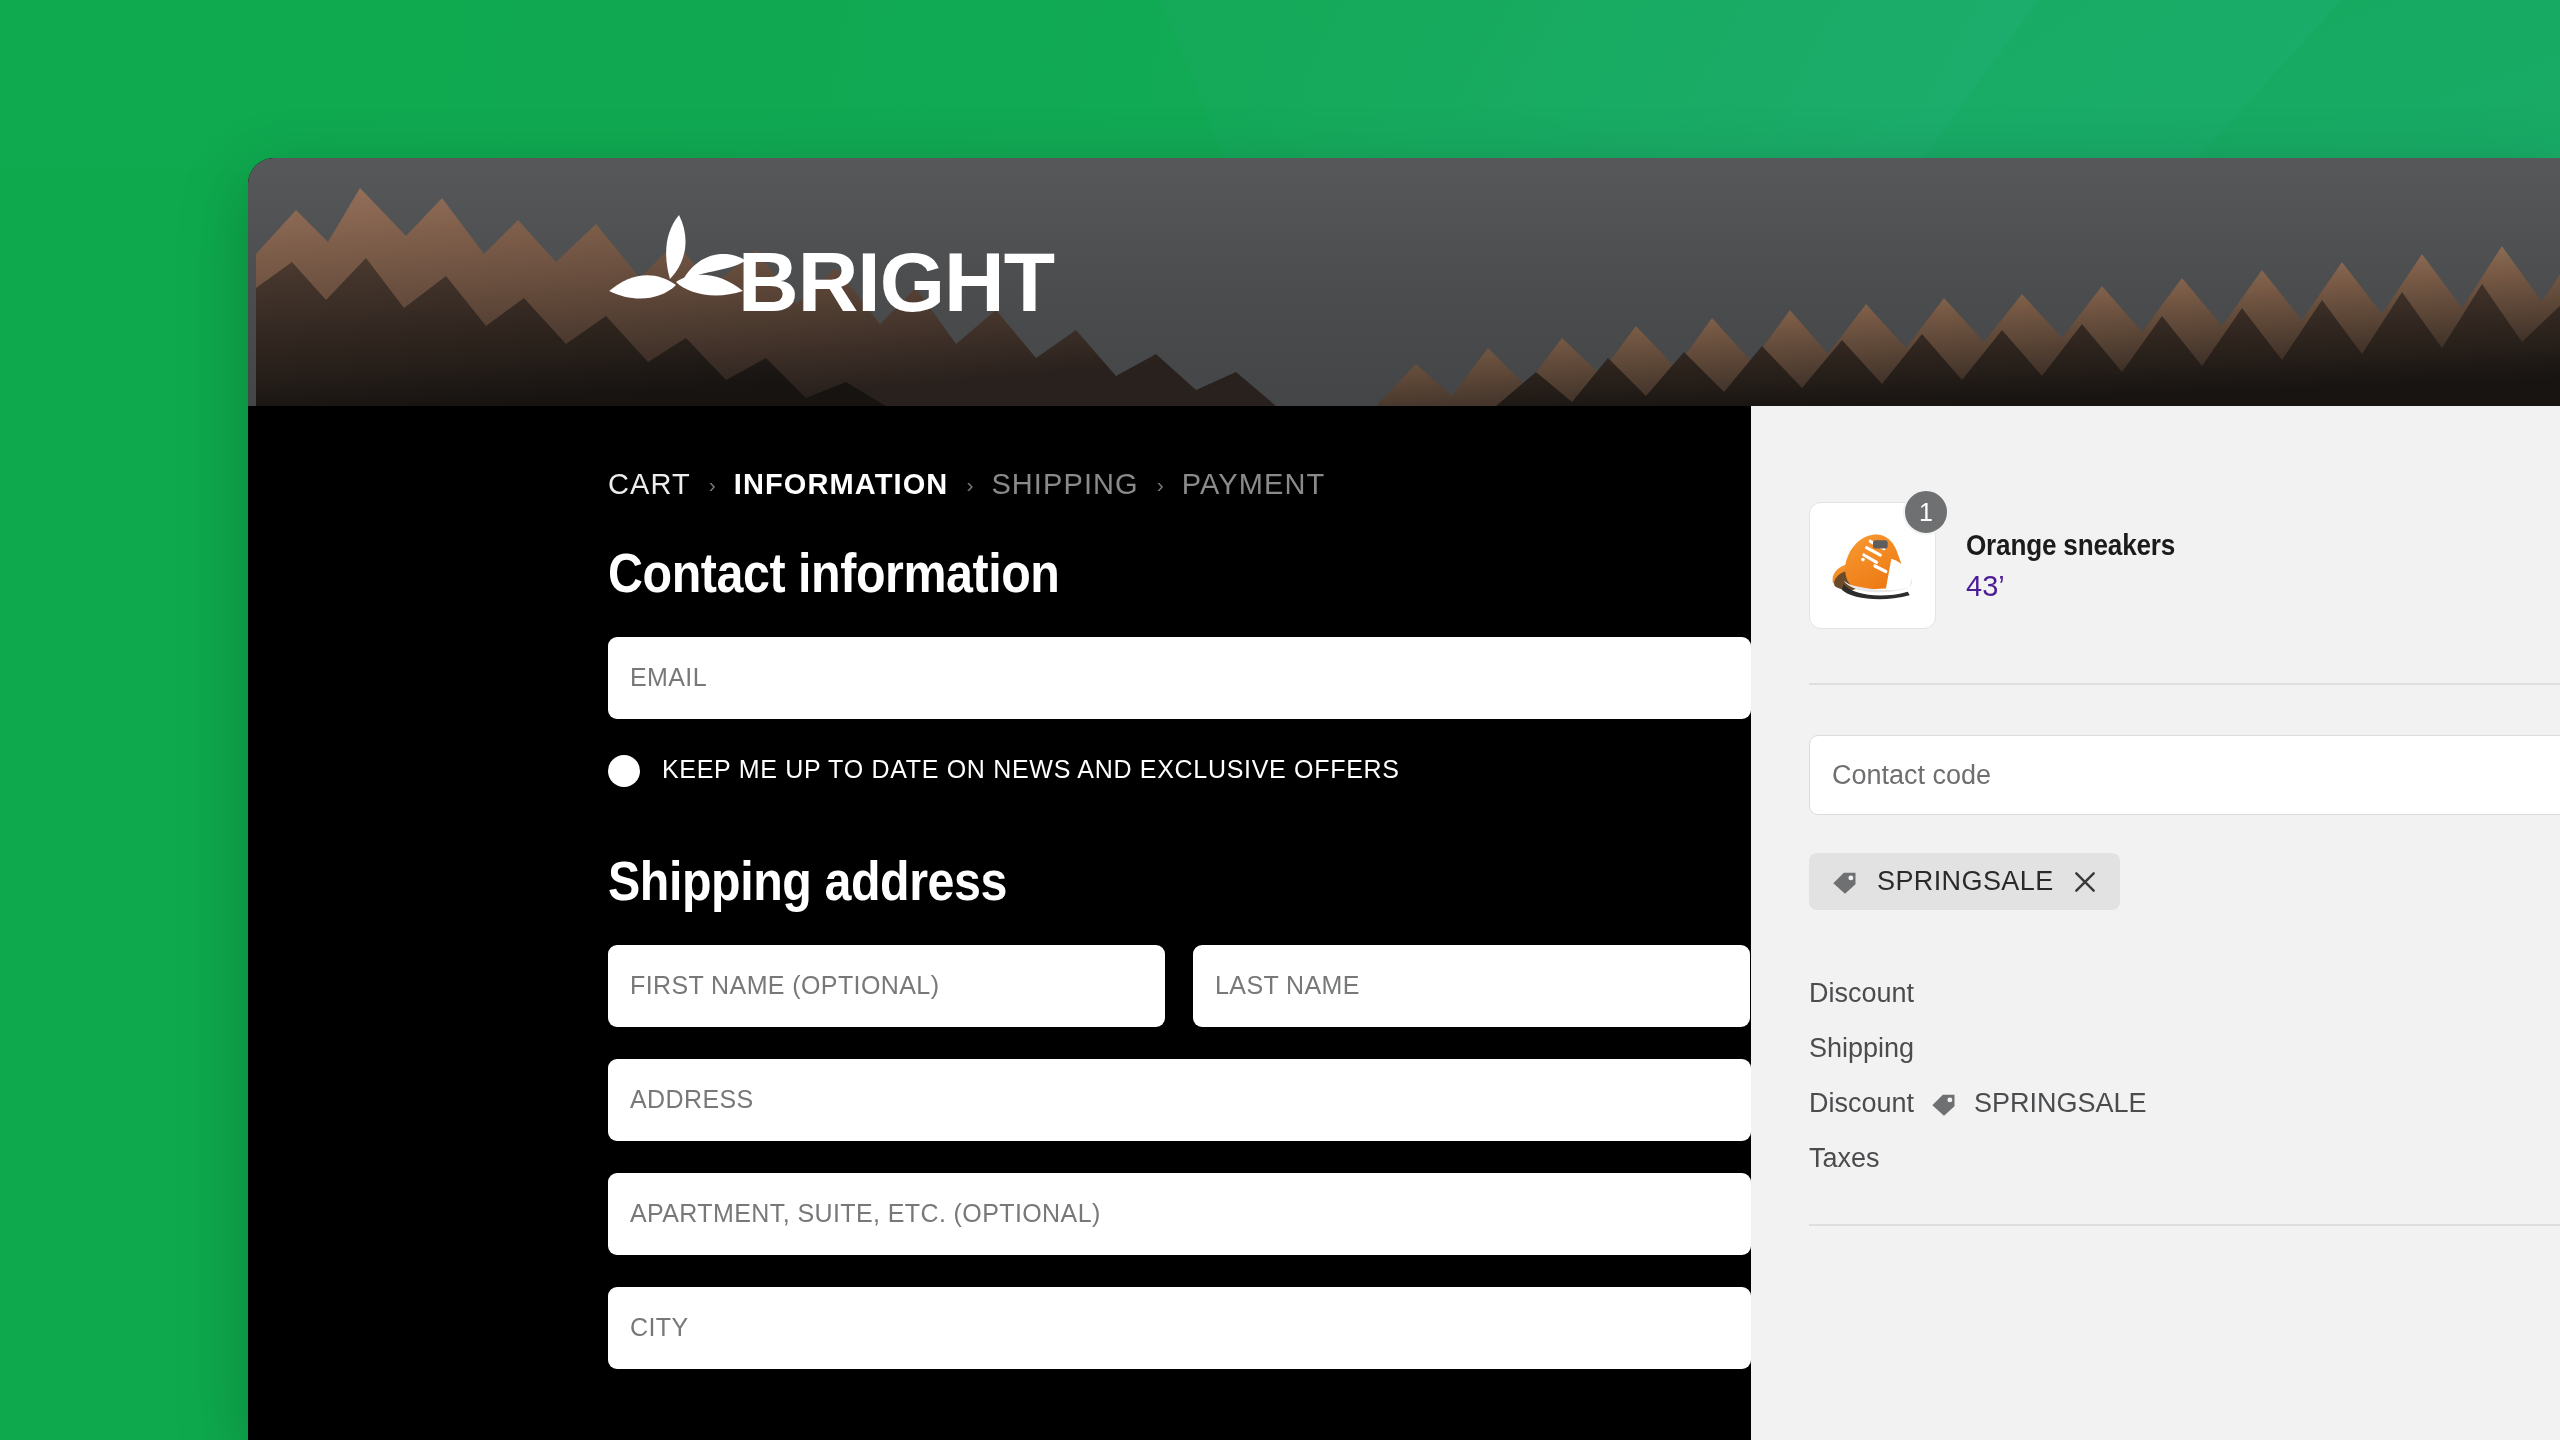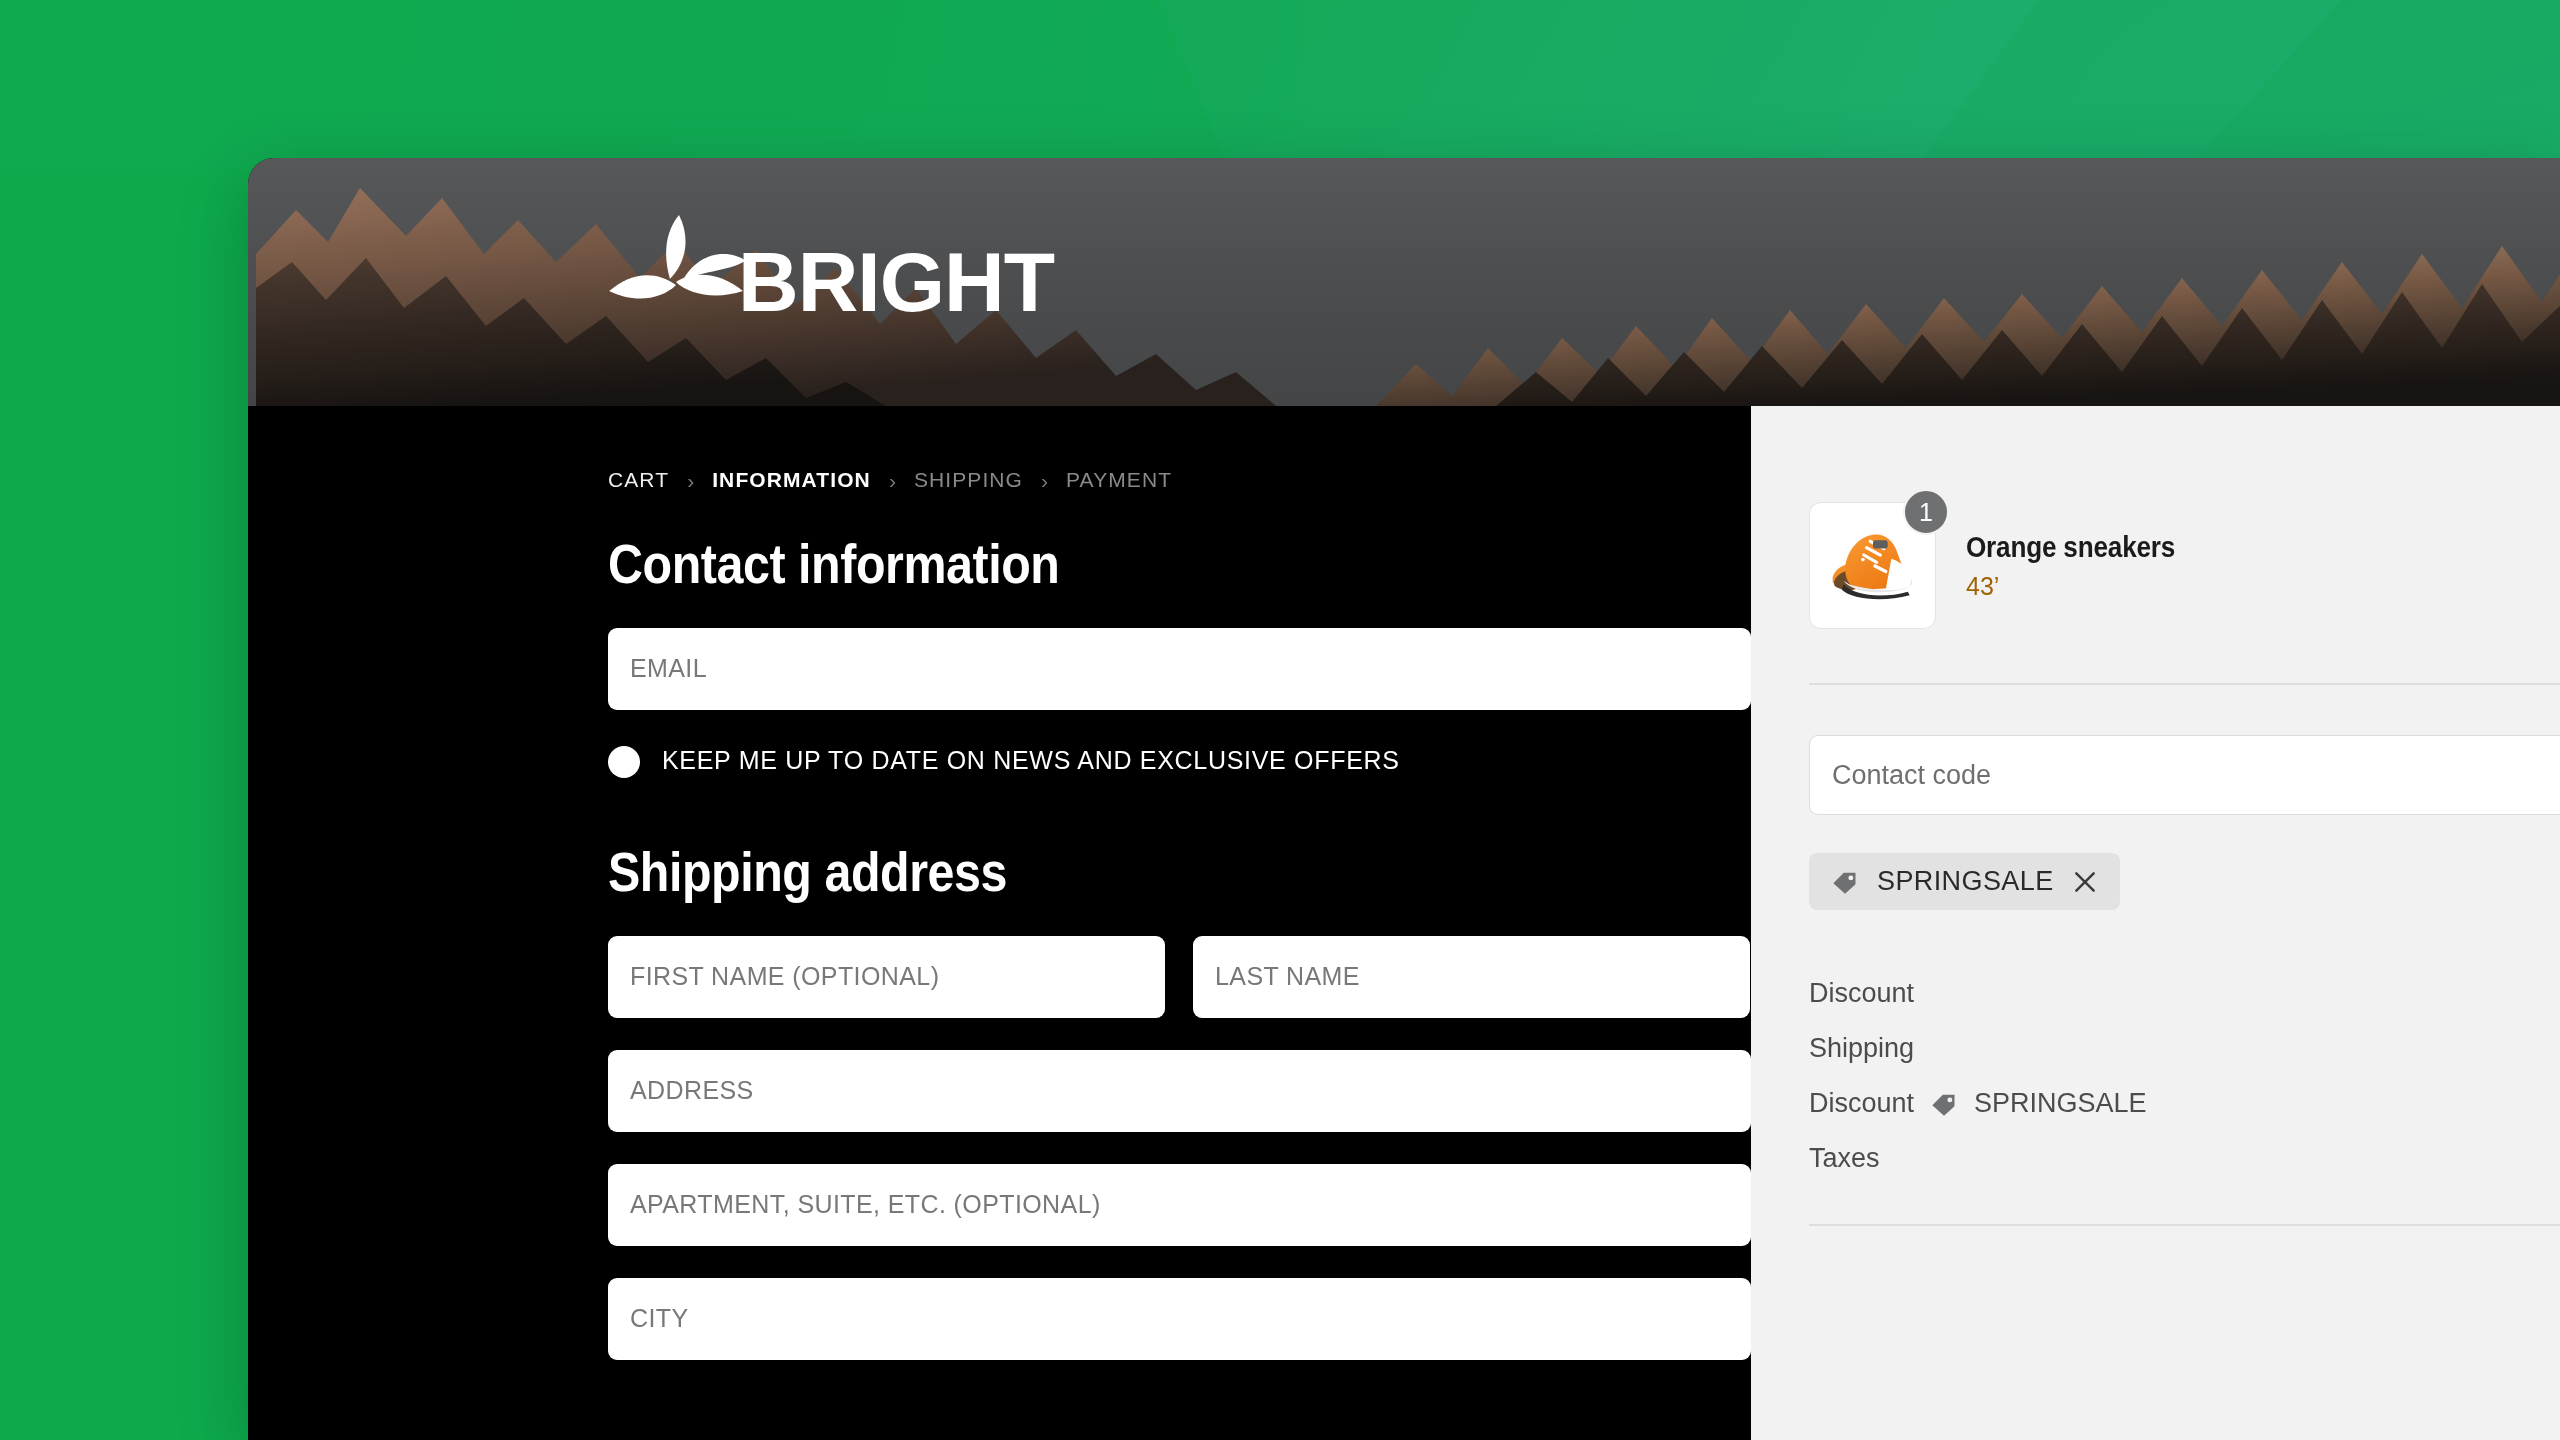--- a/index.html
+++ b/index.html
@@ -72,21 +72,21 @@
     position: relative;
   }
   .summary-pane {
     flex: 1; background: #F2F2F2; padding: 96px 0 0 58px;
     position: relative;
   }
 
   
   .breadcrumb { display: flex; align-items: center; gap: 14px; margin-bottom: 44px; }
   .crumb {
-    font-size: 21px; letter-spacing: 1.1px; color: #8A8A8A;
+    font-size: 29px; letter-spacing: 1.1px; color: #8A8A8A;
     text-transform: uppercase; white-space: nowrap;
   }
   .crumb.done { color: #EDEDED; font-weight: 400; }
   .crumb.active { color: #FFFFFF; font-weight: 700; }
   .crumb-sep { color: #7C7C7C; font-size: 21px; line-height: 1; margin: 0 4px; }
 
   
   h2.section-title {
     color: #fff; font-size: 55px; line-height: 1.05; font-weight: 700;
     letter-spacing: -0.5px; margin-bottom: 34px;
@@ -131,21 +131,21 @@
     width: 46px; height: 46px; border-radius: 50%;
     background: #6F7071; color: #fff; font-size: 25px;
     display: flex; align-items: center; justify-content: center;
     border: 2px solid #F2F2F2;
   }
   .product-name {
     font-size: 29px; font-weight: 700; color: #1B1B1B; letter-spacing: -.2px;
     font-family: "Liberation Sans Narrow", "Liberation Sans", sans-serif;
     transform: scaleX(.9); transform-origin: left center;
   }
-  .product-variant { font-size: 25px; color: #a16207; margin-top: 8px; }
+  .product-variant { font-size: 29px; color: #4c1d95; margin-top: 8px; }
 
   .divider { height: 2px; background: #DEDEDE; margin: 54px 0 0 0; width: 1100px; }
 
   .discount-field {
     margin-top: 50px; width: 1100px; height: 80px; background: #fff;
     border: 1px solid #DCDCDC; border-radius: 9px;
     display: flex; align-items: center; padding: 0 22px;
   }
   .discount-field .ph { font-size: 27px; color: #6E6F71; }
 

